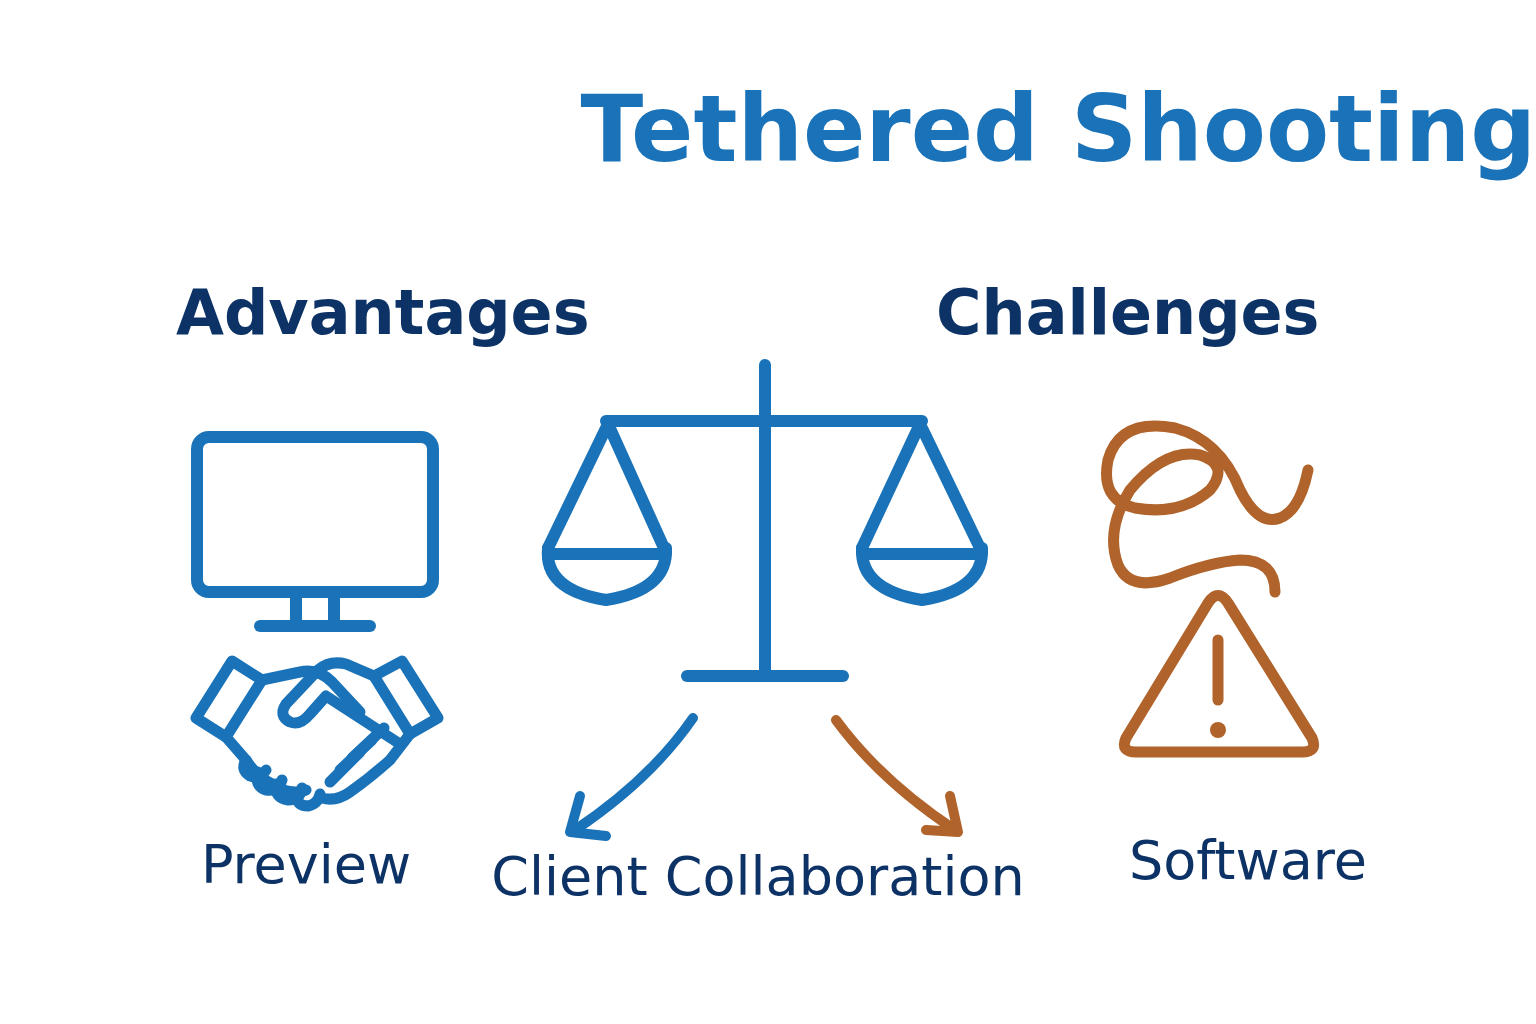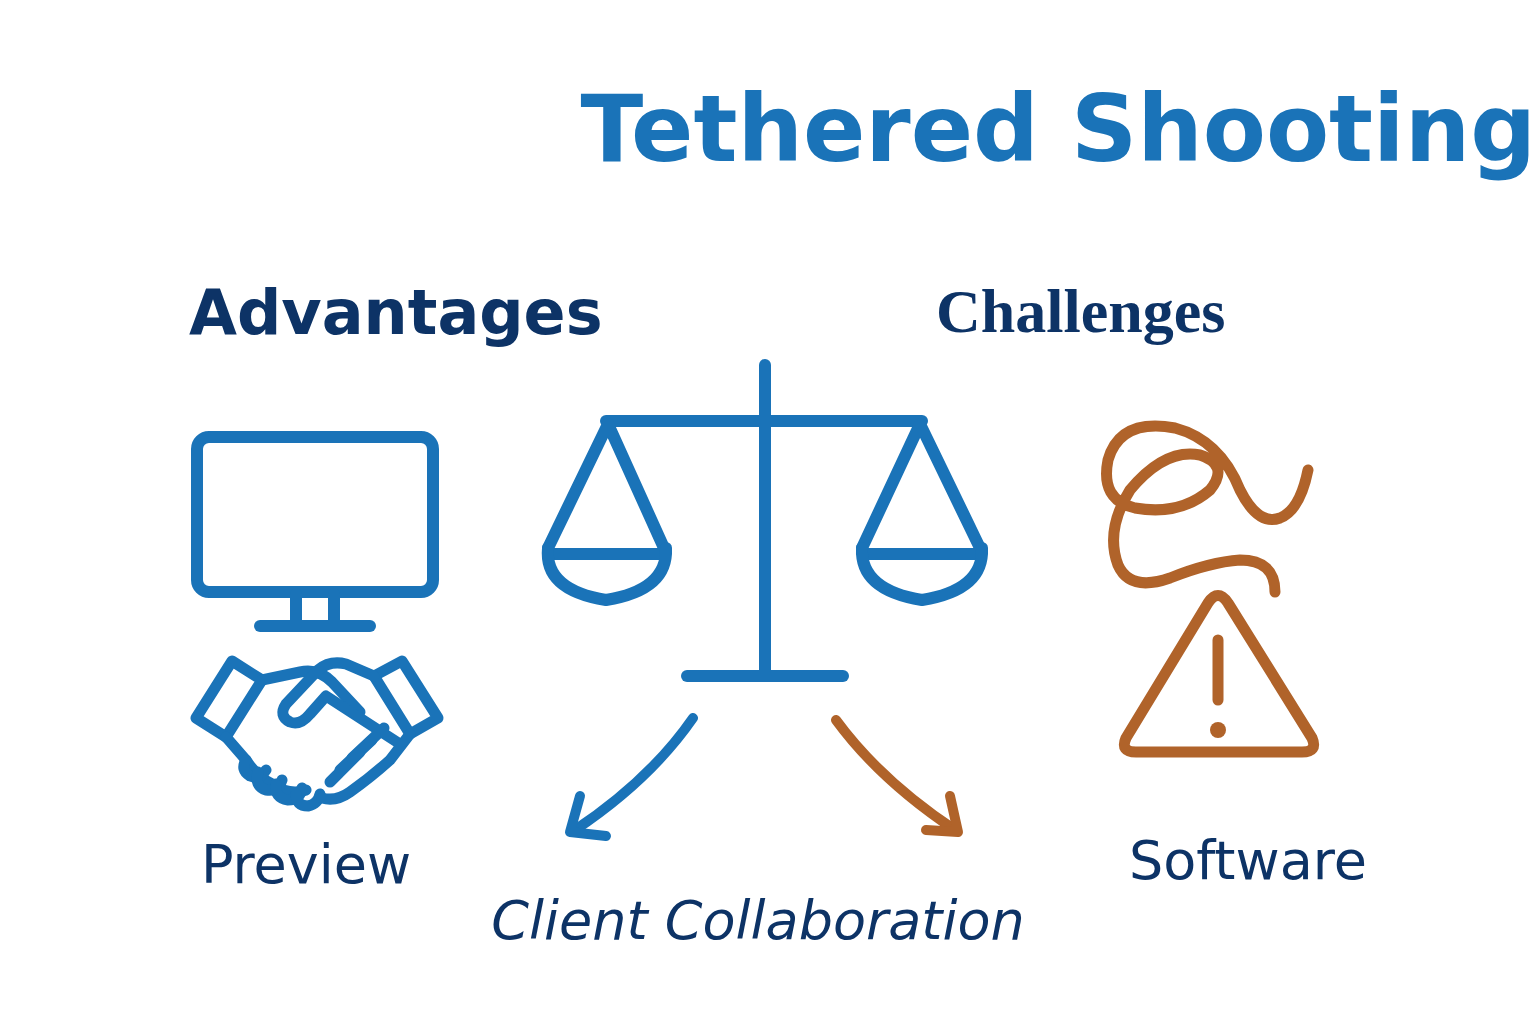--- a/index.html
+++ b/index.html
@@ -12,22 +12,22 @@
   .title { left: 0; width: 1536px; text-align: right; top: 76px; font-size: 92px; font-weight: bold; color: #1a73b8; letter-spacing: 0px; }
   .heading { font-size: 62px; font-weight: bold; color: #0d3366; }
   .label { font-size: 54px; color: #0d3366; text-align: center; line-height: 66px; }
   svg.art { position: absolute; left: 0; top: 0; }
 </style>
 </head>
 <body>
 
 <div class="txt title">Tethered Shooting</div>
 
-<div class="txt heading" style="left:176px; top:276px;margin-left:13px;">Advantages</div>
-<div class="txt heading" style="left:936px; top:276px;font-family:Liberation Serif, serif;">Challenges</div>
+<div class="txt heading" style="left:176px; top:276px;">Advantages</div>
+<div class="txt heading" style="left:936px; top:276px;">Challenges</div>
 
 <svg class="art" width="1536" height="1024" viewBox="0 0 1536 1024">
 
   <g fill="none" stroke="#1a73b8" stroke-width="12" stroke-linecap="round" stroke-linejoin="round">
     <rect x="197" y="437" width="236" height="155" rx="12"></rect>
     <line x1="296" y1="594" x2="296" y2="624"></line>
     <line x1="334" y1="594" x2="334" y2="624"></line>
     <line x1="260" y1="626" x2="370" y2="626"></line>
   </g>
 
@@ -83,17 +83,17 @@
     <path d="M1208,603 Q1218,588 1228,603 L1312,738 Q1318,752 1302,752 L1136,752 Q1120,752 1126,738 Z"></path>
     <line x1="1218" y1="640" x2="1218" y2="700"></line>
   </g>
   <circle cx="1218" cy="730" r="8" fill="#b0632a"></circle>
 </svg>
 
 <div class="txt label" style="left:186px; top:832px; width:240px;">
   <div style="margin-top:0;">Preview</div>
 </div>
 
-<div class="txt label" style="left:462px; top:888px; width:592px;font-style:italic;">Client Collaboration</div>
+<div class="txt label" style="left:462px; top:844px; width:592px;">Client Collaboration</div>
 
 <div class="txt label" style="left:1108px; top:828px; width:280px;">
   <div>Software</div>
 </div>
 
 </body></html>

